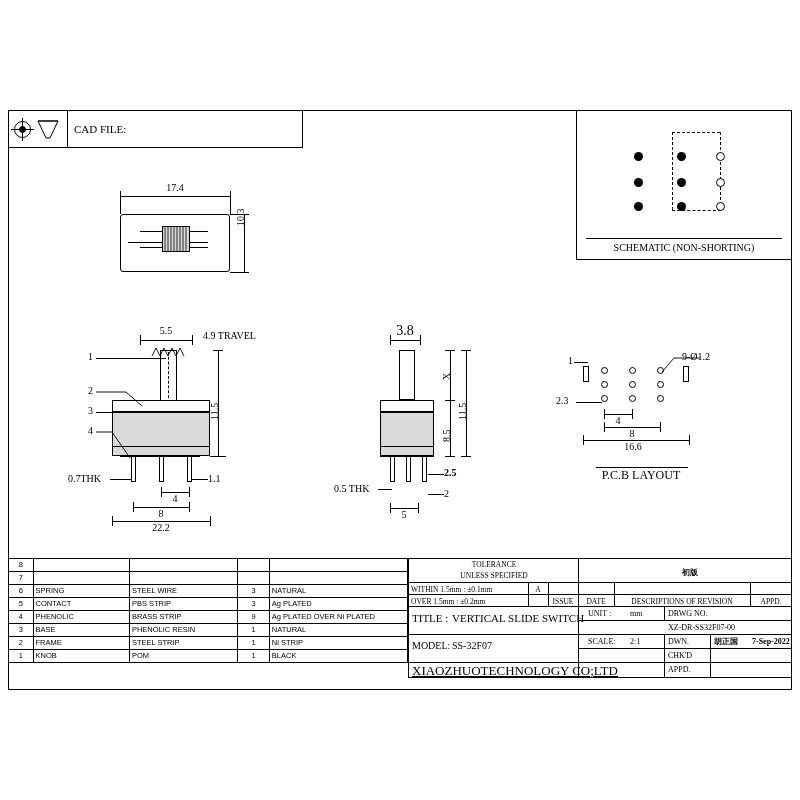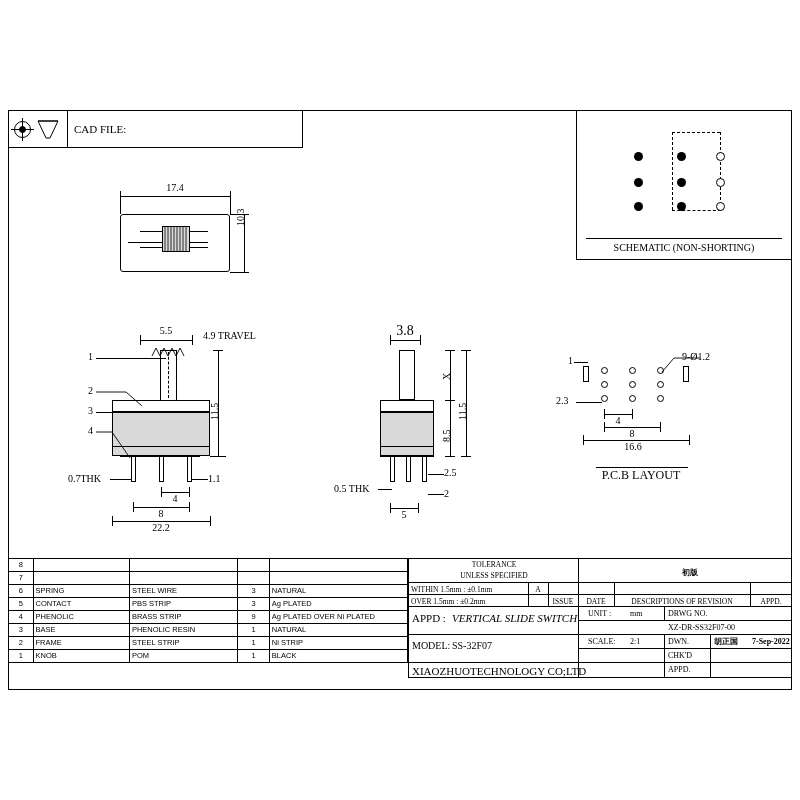--- a/index.html
+++ b/index.html
@@ -185,21 +185,21 @@
 
   <div class="ln v" style="left:450px;top:400px;height:56px;"></div>
   <div class="ln h" style="left:445px;top:456px;width:10px;"></div>
   <div class="txt mono" style="left:442px;top:442px;font-size:10px;transform:rotate(-90deg);transform-origin:left top;">8.5</div>
 
   <div class="ln v" style="left:466px;top:350px;height:106px;"></div>
   <div class="ln h" style="left:461px;top:350px;width:10px;"></div>
   <div class="ln h" style="left:461px;top:456px;width:10px;"></div>
   <div class="txt mono" style="left:458px;top:420px;font-size:10px;transform:rotate(-90deg);transform-origin:left top;">11.5</div>
 
-  <div class="txt mono" style="left:444px;top:468px;font-size:10px;">2.5</div>
+  <div class="txt mono" style="left:444px;top:468px;font-size:10px;font-weight:bold;">2.5</div>
   <div class="ln h" style="left:428px;top:474px;width:16px;"></div>
 
   <div class="txt mono" style="left:444px;top:489px;font-size:10px;">2</div>
   <div class="ln h" style="left:428px;top:494px;width:16px;"></div>
 
   <div class="txt mono" style="left:334px;top:484px;font-size:10px;">0.5 THK</div>
   <div class="ln h" style="left:378px;top:489px;width:14px;"></div>
 
   <div class="ln h" style="left:390px;top:508px;width:28px;"></div>
   <div class="ln v" style="left:390px;top:503px;height:10px;"></div>
@@ -327,22 +327,22 @@
   <div class="txt mono" style="left:411px;top:585px;font-size:7.5px;">WITHIN 1.5mm : ±0.1mm</div>
   <div class="txt mono" style="left:411px;top:597px;font-size:7.5px;">OVER 1.5mm  : ±0.2mm</div>
   <div class="txt mono c" style="left:528px;top:585px;width:20px;font-size:7.5px;">A</div>
   <div class="txt mono c" style="left:548px;top:597px;width:30px;font-size:7.5px;">ISSUE</div>
   <div class="txt mono c" style="left:578px;top:597px;width:36px;font-size:7.5px;">DATE</div>
   <div class="txt mono c" style="left:614px;top:597px;width:136px;font-size:7.5px;">DESCRIPTIONS OF REVISION</div>
   <div class="txt mono c" style="left:750px;top:597px;width:42px;font-size:7.5px;">APPD.</div>
 
   <div class="ln h" style="left:408px;top:634px;width:384px;"></div>
   <div class="ln v" style="left:578px;top:606px;height:72px;"></div>
-  <div class="txt mono" style="left:412px;top:613px;font-size:11px;">APPD :</div>
-  <div class="txt mono" style="left:452px;top:613px;font-size:11px;font-style:italic;">VERTICAL SLIDE SWITCH</div>
+  <div class="txt mono" style="left:412px;top:613px;font-size:11px;">TITLE :</div>
+  <div class="txt mono" style="left:452px;top:613px;font-size:11px;">VERTICAL SLIDE SWITCH</div>
 
   <div class="ln h" style="left:578px;top:620px;width:214px;"></div>
   <div class="ln v" style="left:664px;top:606px;height:14px;"></div>
   <div class="txt mono" style="left:588px;top:609px;font-size:8px;">UNIT :</div>
   <div class="txt mono" style="left:630px;top:609px;font-size:8px;">mm</div>
   <div class="txt mono" style="left:668px;top:609px;font-size:8px;">DRWG NO.</div>
   <div class="txt mono" style="left:668px;top:623px;font-size:8px;">XZ-DR-SS32F07-00</div>
 
   <div class="ln h" style="left:408px;top:662px;width:384px;"></div>
   <div class="txt mono" style="left:412px;top:641px;font-size:10px;">MODEL:</div>
@@ -353,15 +353,15 @@
   <div class="ln v" style="left:664px;top:634px;height:44px;"></div>
   <div class="ln v" style="left:710px;top:634px;height:44px;"></div>
   <div class="txt mono" style="left:588px;top:637px;font-size:8px;">SCALE:</div>
   <div class="txt mono" style="left:630px;top:637px;font-size:8px;">2:1</div>
   <div class="txt mono" style="left:668px;top:637px;font-size:8px;">DWN.</div>
   <div class="txt mono" style="left:714px;top:637px;font-size:8px;font-weight:bold;">胡正国</div>
   <div class="txt mono" style="left:752px;top:637px;font-size:8px;font-weight:bold;">7-Sep-2022</div>
   <div class="txt mono" style="left:668px;top:651px;font-size:8px;">CHK'D</div>
   <div class="txt mono" style="left:668px;top:665px;font-size:8px;">APPD.</div>
 
-  <div class="txt mono" style="left:412px;top:666px;font-size:11px;">XIAOZHUOTECHNOLOGY  CO;LTD</div>
+  <div class="txt mono" style="left:412px;top:666px;font-size:13px;text-decoration:underline;">XIAOZHUOTECHNOLOGY  CO;LTD</div>
 
 </div>
 
 </body></html>

